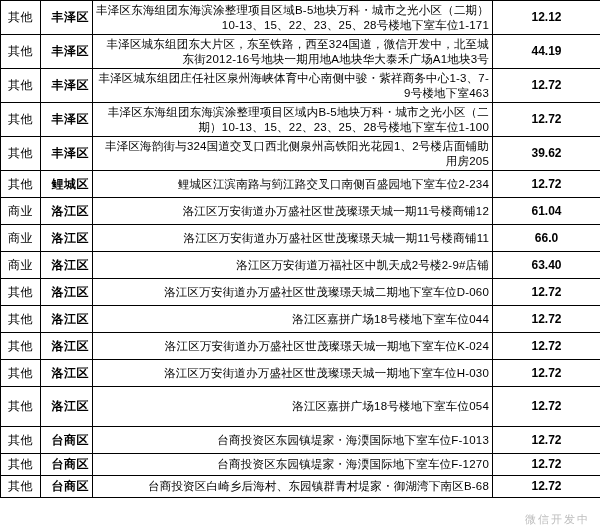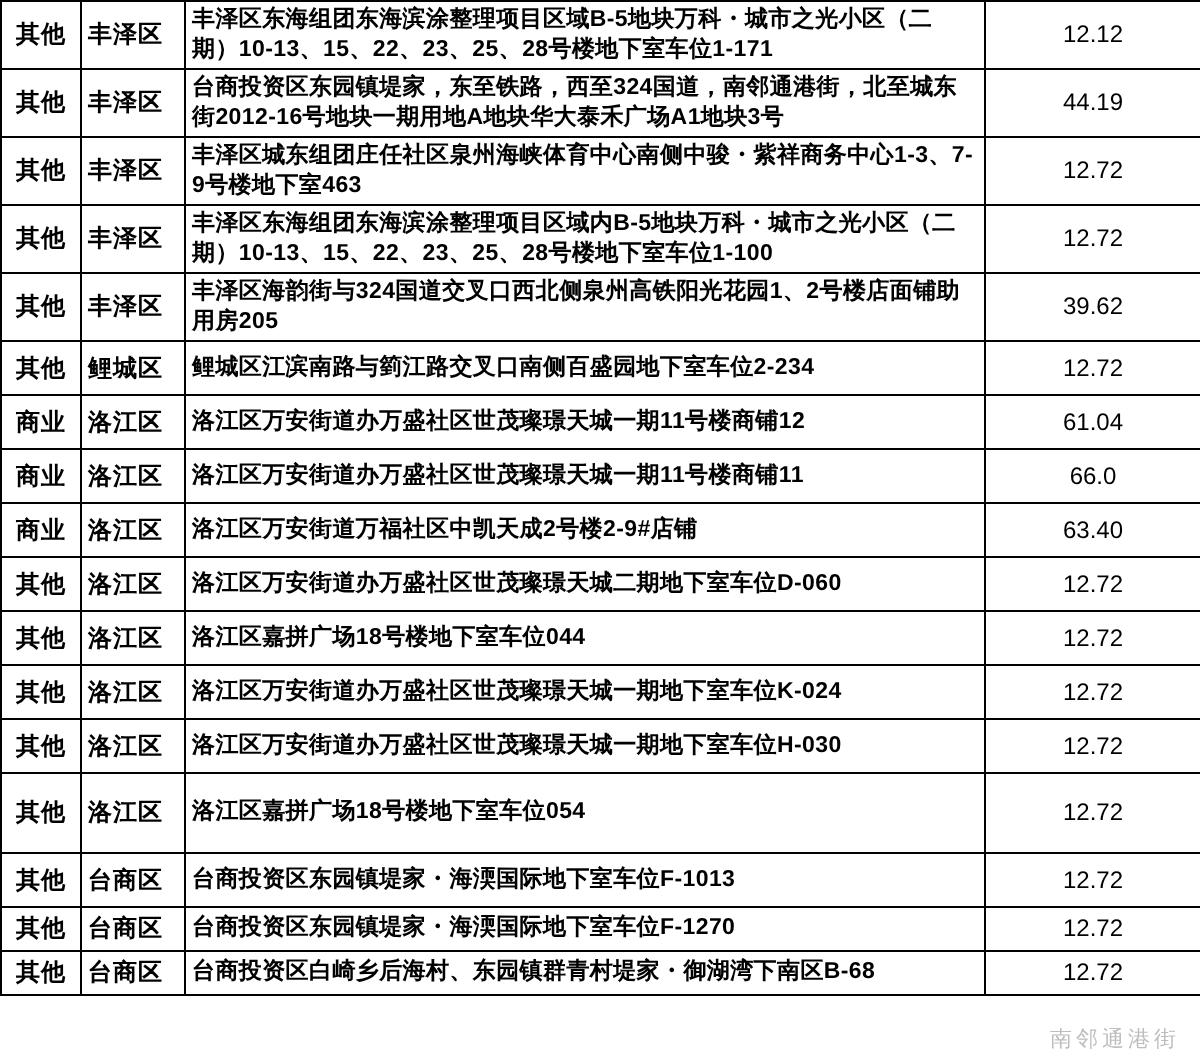--- a/index.html
+++ b/index.html
@@ -34,39 +34,39 @@
     word-break: break-all;
   }
   col.c-type { width: 40px; }
   col.c-dist { width: 52px; }
   col.c-desc { width: 400px; }
   col.c-val  { width: 108px; }
 
   td.type {
     text-align: center;
     font-size: 12px;
-    font-weight: 700;
+    font-weight: 400;
     letter-spacing: 0.5px;
   }
   td.dist {
-    text-align: left;
+    text-align: right;
     font-size: 12px;
     font-weight: 700;
     letter-spacing: 0.5px;
   }
   td.desc {
-    text-align: left;
+    text-align: right;
     font-size: 11.5px;
-    font-weight: 700;
+    font-weight: 400;
     letter-spacing: 0.2px;
   }
   td.val {
     text-align: center;
     font-size: 12px;
-    font-weight: 400;
+    font-weight: 700;
   }
   .watermark {
     position: absolute;
     right: 10px;
     bottom: 4px;
     font-size: 11px;
     color: #bdbdbd;
     letter-spacing: 2px;
     pointer-events: none;
     user-select: none;
@@ -86,21 +86,21 @@
     <tbody>
       <tr style="height:34px;">
         <td class="type">其他</td>
         <td class="dist">丰泽区</td>
         <td class="desc">丰泽区东海组团东海滨涂整理项目区域B-5地块万科・城市之光小区（二期）10-13、15、22、23、25、28号楼地下室车位1-171</td>
         <td class="val">12.12</td>
       </tr>
       <tr style="height:34px;">
         <td class="type">其他</td>
         <td class="dist">丰泽区</td>
-        <td class="desc">台商投资区东园镇堤家，东至铁路，西至324国道，南邻通港街，北至城东街2012-16号地块一期用地A地块华大泰禾广场A1地块3号</td>
+        <td class="desc">丰泽区城东组团东大片区，东至铁路，西至324国道，微信开发中，北至城东街2012-16号地块一期用地A地块华大泰禾广场A1地块3号</td>
         <td class="val">44.19</td>
       </tr>
       <tr style="height:34px;">
         <td class="type">其他</td>
         <td class="dist">丰泽区</td>
         <td class="desc">丰泽区城东组团庄任社区泉州海峡体育中心南侧中骏・紫祥商务中心1-3、7-9号楼地下室463</td>
         <td class="val">12.72</td>
       </tr>
       <tr style="height:34px;">
         <td class="type">其他</td>
@@ -181,14 +181,14 @@
         <td class="val">12.72</td>
       </tr>
       <tr style="height:22px;">
         <td class="type">其他</td>
         <td class="dist">台商区</td>
         <td class="desc">台商投资区白崎乡后海村、东园镇群青村堤家・御湖湾下南区B-68</td>
         <td class="val">12.72</td>
       </tr>
     </tbody>
   </table>
-  <div class="watermark">南邻通港街</div>
+  <div class="watermark">微信开发中</div>
 </div>
 
 </body></html>

